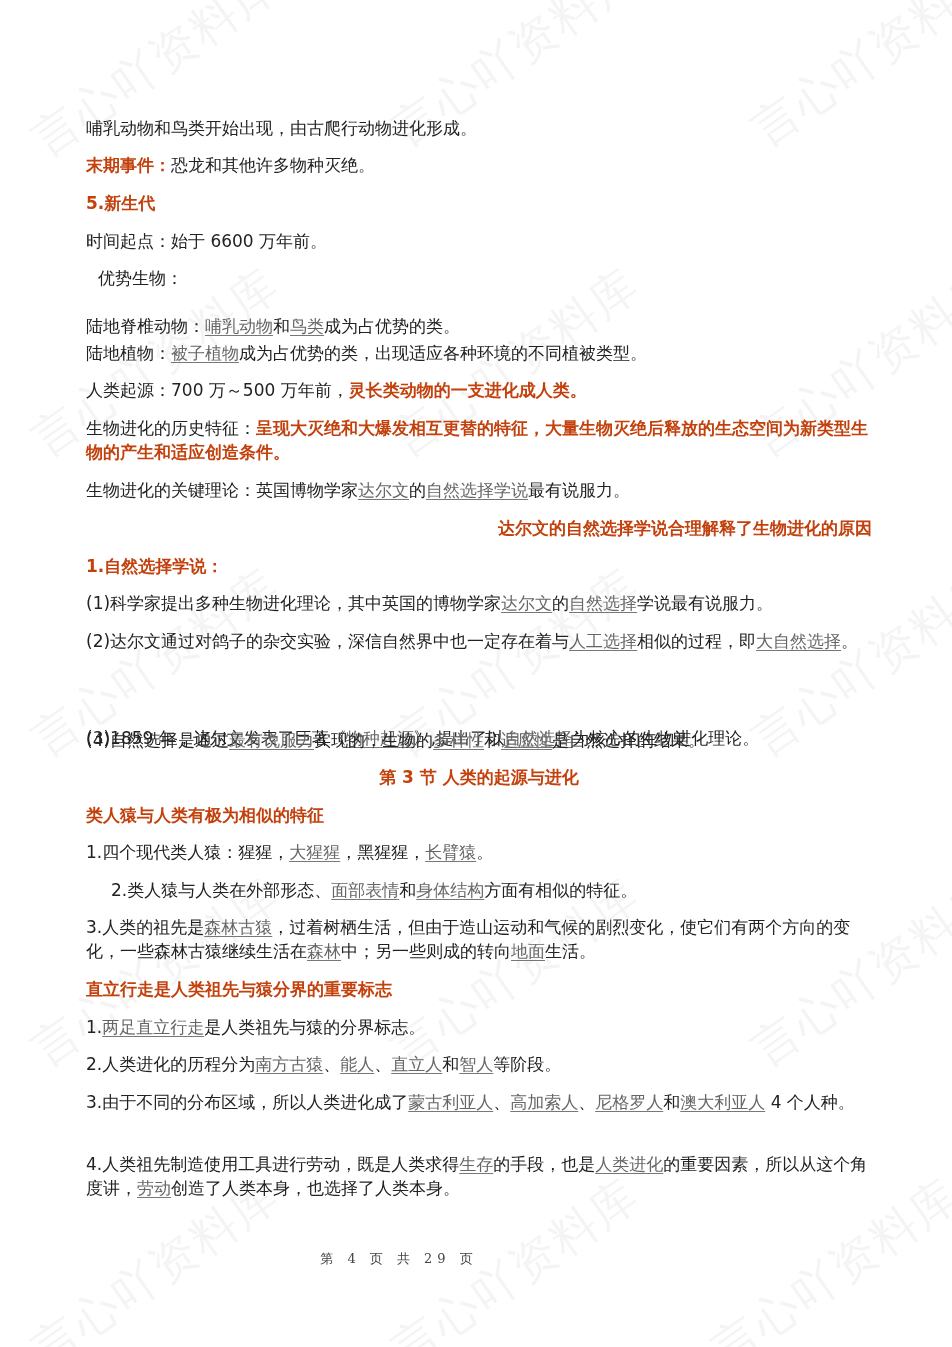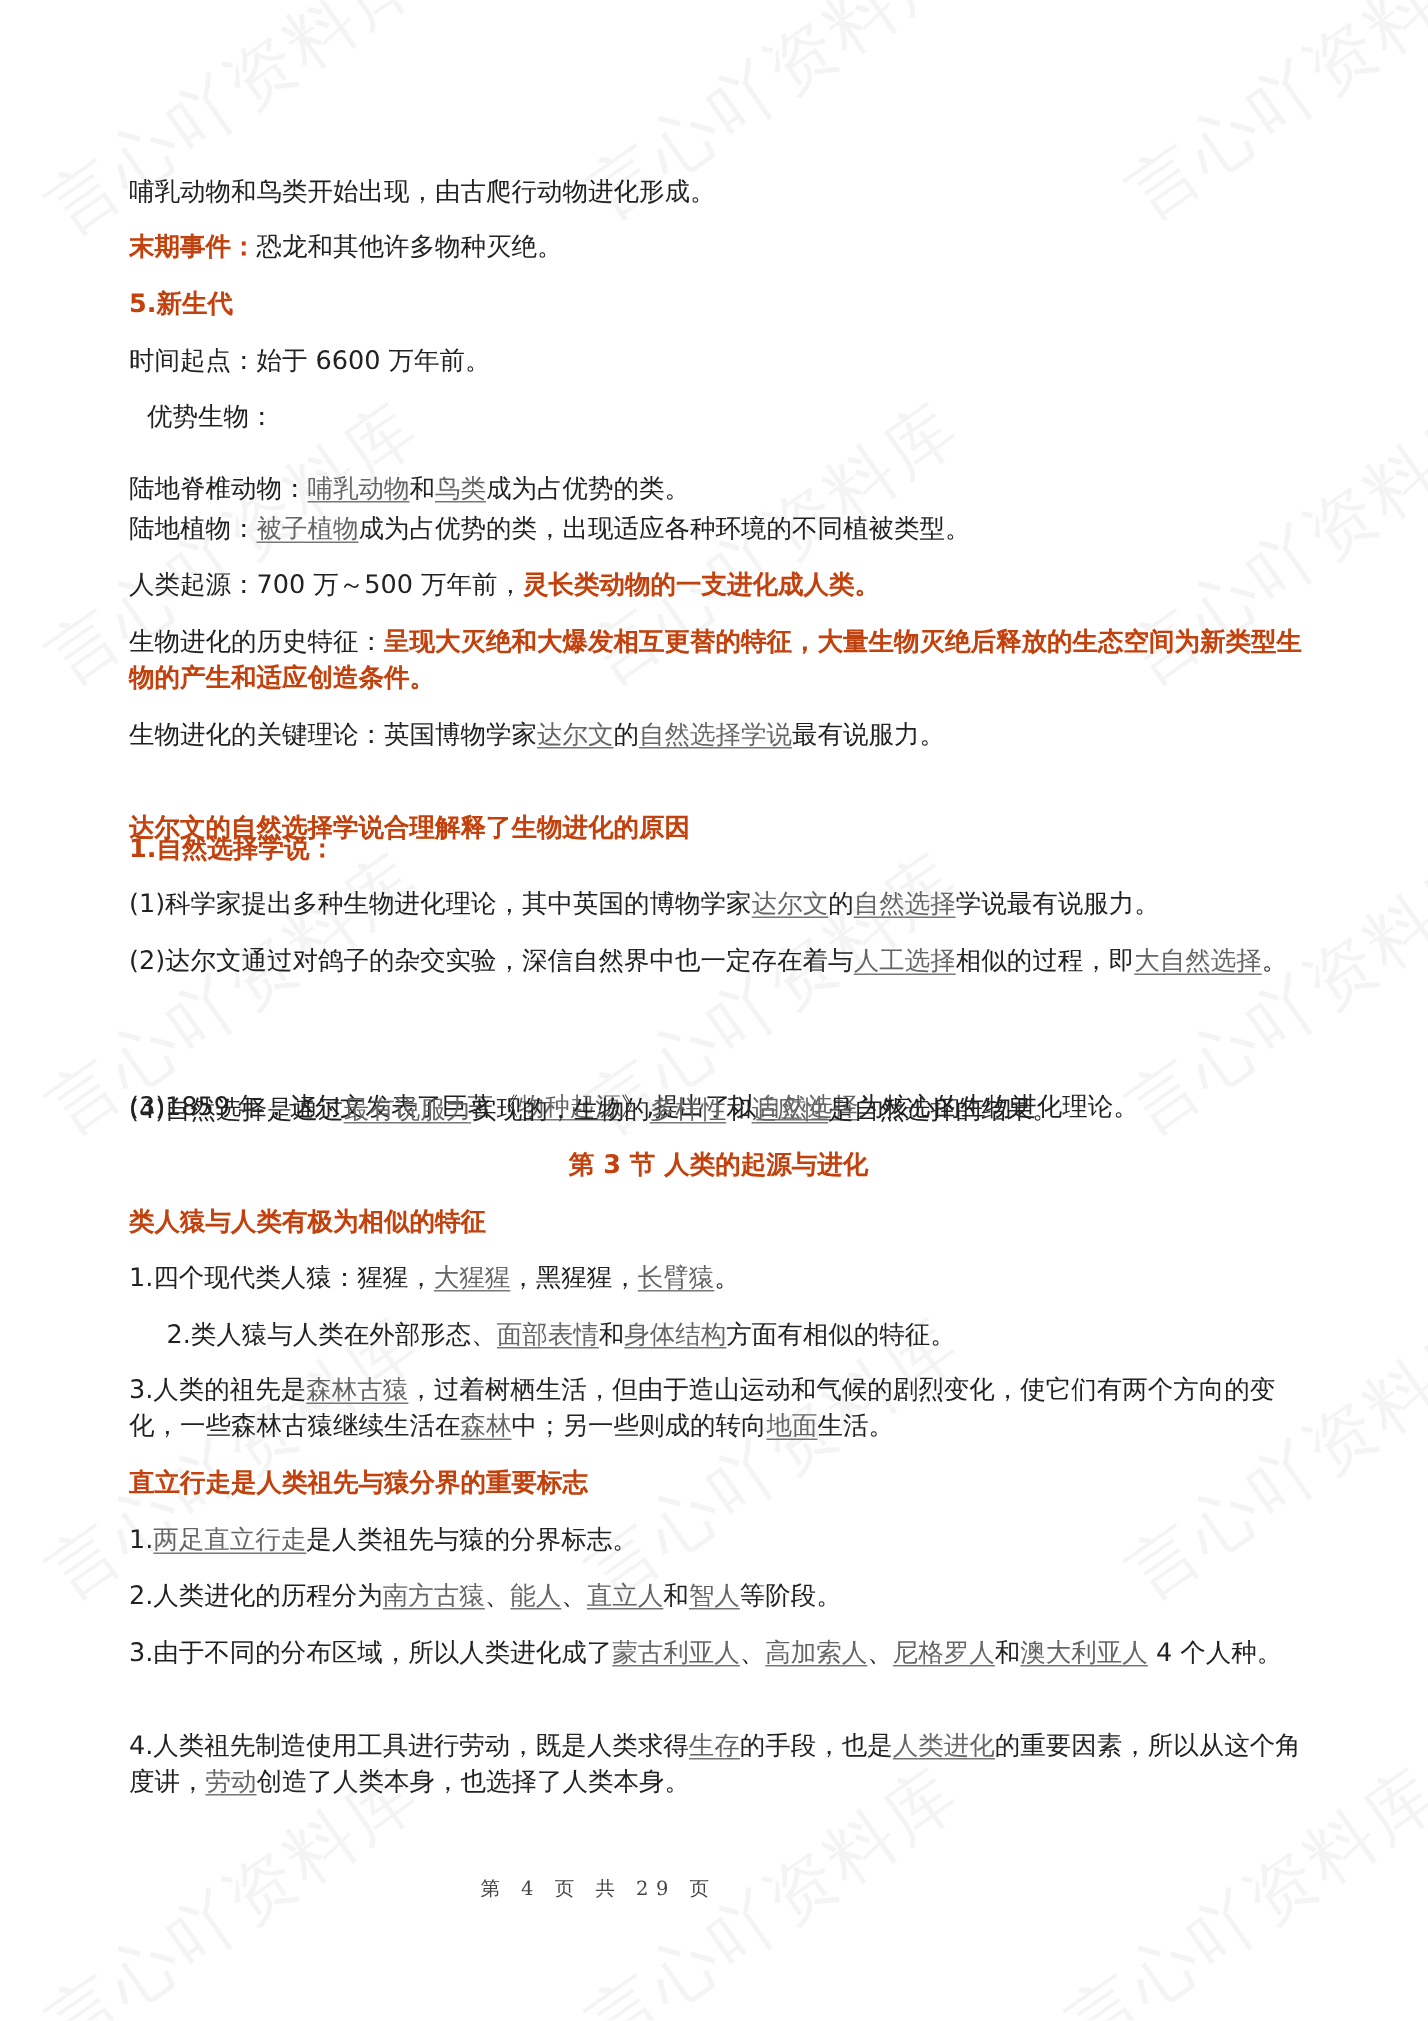--- a/index.html
+++ b/index.html
@@ -52,21 +52,21 @@
   <div class="line" style="top:116px;"><span>哺乳动物和鸟类开始出现，由古爬行动物进化形成。</span></div>
   <div class="line" style="top:153px;"><span class="b">末期事件：</span><span>恐龙和其他许多物种灭绝。</span></div>
   <div class="line" style="top:191px;"><span class="b">5.新生代</span></div>
   <div class="line" style="top:229px;"><span>时间起点：始于 6600 万年前。</span></div>
   <div class="line" style="top:266px;margin-left:12px;"><span>优势生物：</span></div>
   <div class="line" style="top:314px;"><span>陆地脊椎动物：</span><span class="u">哺乳动物</span><span>和</span><span class="u">鸟类</span><span>成为占优势的类。</span></div>
   <div class="line" style="top:341px;"><span>陆地植物：</span><span class="u">被子植物</span><span>成为占优势的类，出现适应各种环境的不同植被类型。</span></div>
   <div class="line" style="top:378px;"><span>人类起源：700 万～500 万年前，</span><span class="b">灵长类动物的一支进化成人类。</span></div>
   <div class="line wrap" style="top:416px;"><span>生物进化的历史特征：</span><span class="b">呈现大灭绝和大爆发相互更替的特征，大量生物灭绝后释放的生态空间为新类型生物的产生和适应创造条件。</span></div>
   <div class="line" style="top:478px;"><span>生物进化的关键理论：英国博物学家</span><span class="u">达尔文</span><span>的</span><span class="u">自然选择学说</span><span>最有说服力。</span></div>
-  <div class="line" style="top:540px;"><span class="b">达尔文的自然选择学说合理解释了生物进化的原因</span></div>
+  <div class="line" style="top:516px;text-align:right;"><span class="b">达尔文的自然选择学说合理解释了生物进化的原因</span></div>
   <div class="line" style="top:554px;"><span class="b">1.自然选择学说：</span></div>
   <div class="line" style="top:591px;"><span>(1)科学家提出多种生物进化理论，其中英国的博物学家</span><span class="u">达尔文</span><span>的</span><span class="u">自然选择</span><span>学说最有说服力。</span></div>
   <div class="line wrap" style="top:629px;"><span>(2)达尔文通过对鸽子的杂交实验，深信自然界中也一定存在着与</span><span class="u">人工选择</span><span>相似的过程，即</span><span class="u">大自然选择</span><span>。</span></div>
   <div class="line" style="top:726px;"><span>(3)1859 年，达尔文发表了巨著《</span><span class="u">物种起源</span><span>》,提出了以</span><span class="u">自然选择</span><span>为核心的生物进化理论。</span></div>
   <div class="line" style="top:728px;"><span>(4)自然选择是通过</span><span class="u">最有说服力</span><span>实现的，生物的</span><span class="u">多样性</span><span>和</span><span class="u">适应性</span><span>是自然选择的结果。</span></div>
   <div class="line center" style="top:765px;"><span class="b">第 3 节  人类的起源与进化</span></div>
   <div class="line" style="top:803px;"><span class="b">类人猿与人类有极为相似的特征</span></div>
   <div class="line" style="top:840px;"><span>1.四个现代类人猿：猩猩，</span><span class="u">大猩猩</span><span>，黑猩猩，</span><span class="u">长臂猿</span><span>。</span></div>
   <div class="line" style="top:878px;margin-left:25px;"><span>2.类人猿与人类在外部形态、</span><span class="u">面部表情</span><span>和</span><span class="u">身体结构</span><span>方面有相似的特征。</span></div>
   <div class="line wrap" style="top:915px;"><span>3.人类的祖先是</span><span class="u">森林古猿</span><span>，过着树栖生活，但由于造山运动和气候的剧烈变化，使它们有两个方向的变化，一些森林古猿继续生活在</span><span class="u">森林</span><span>中；另一些则成的转向</span><span class="u">地面</span><span>生活。</span></div>

